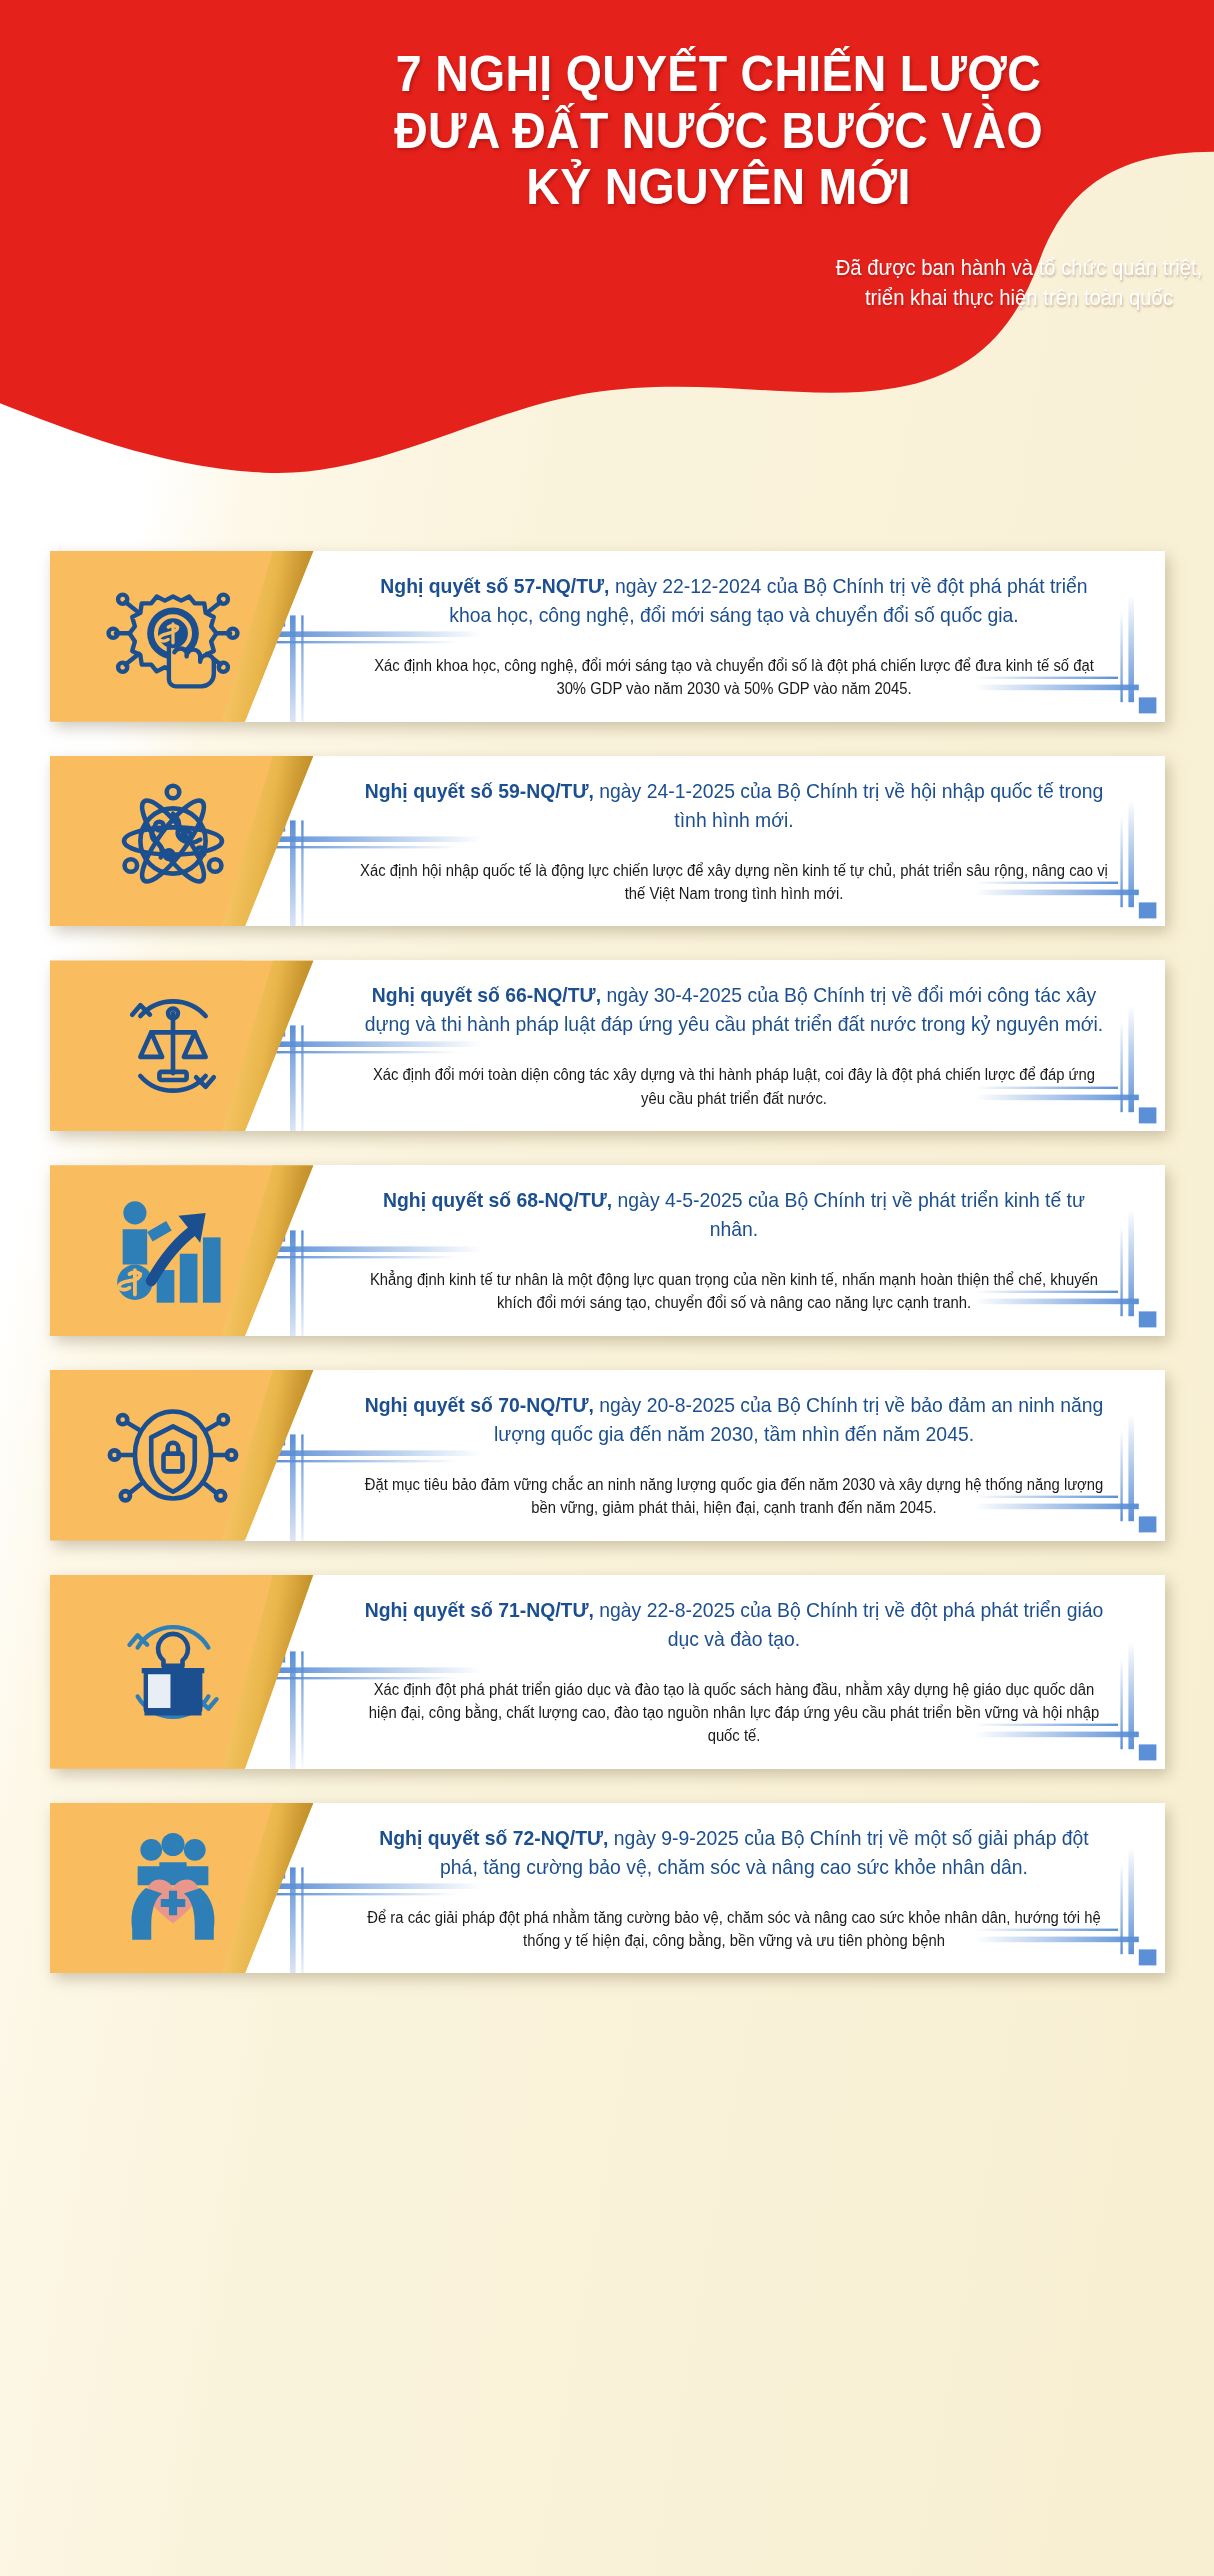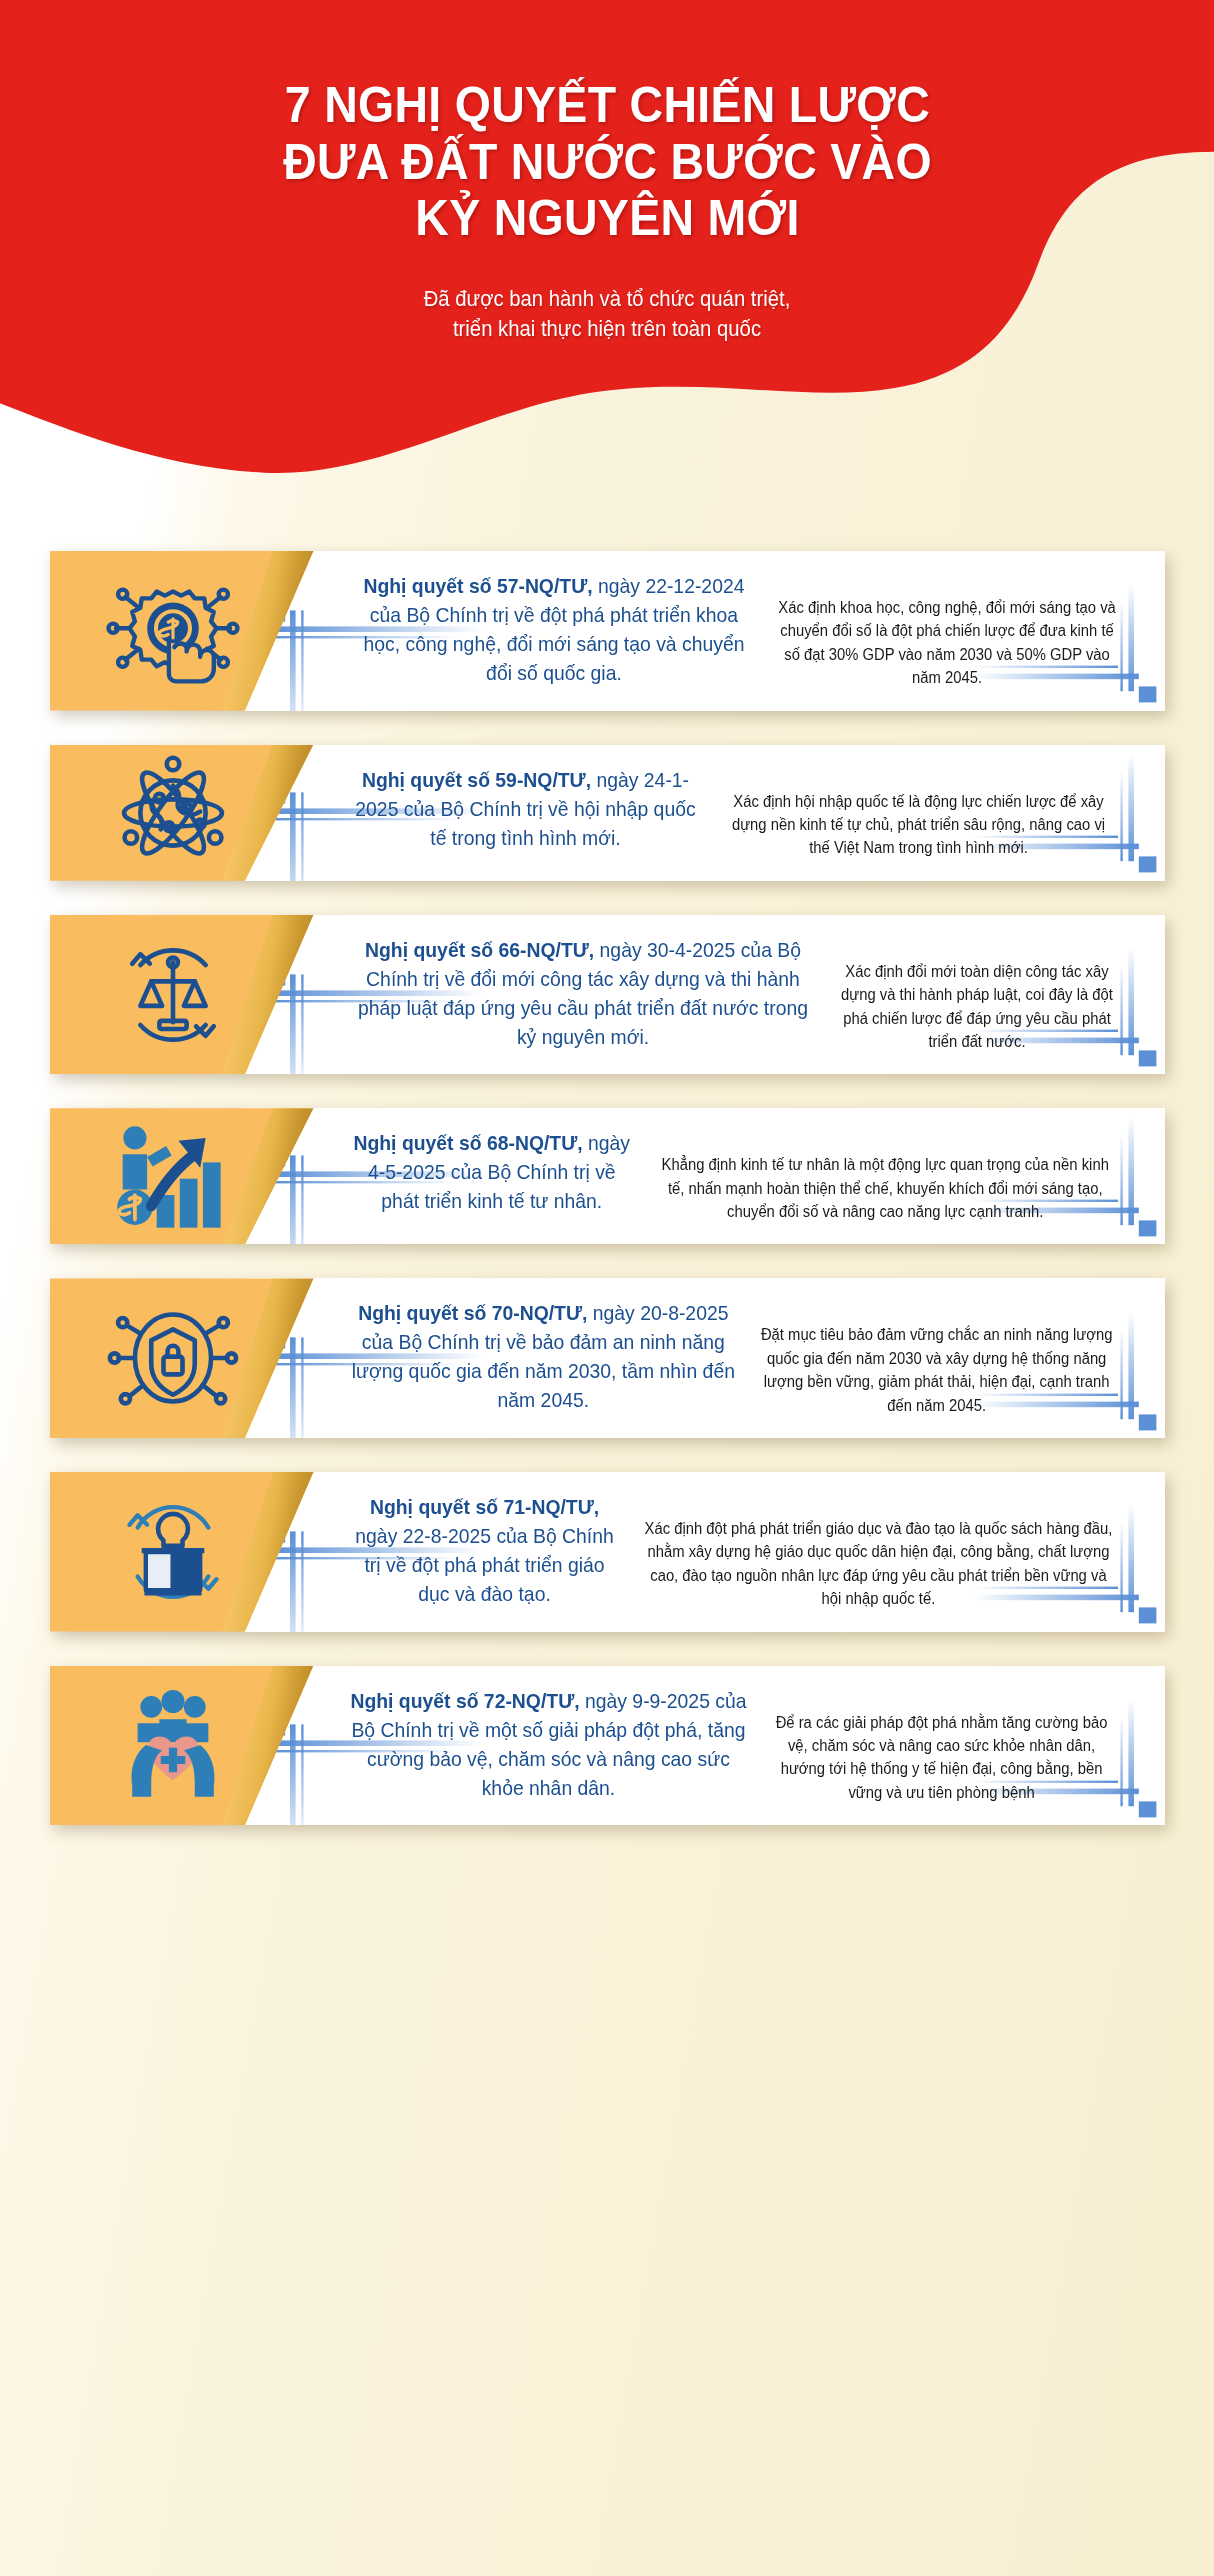--- a/index.html
+++ b/index.html
@@ -19,22 +19,22 @@
   
   #header-blob {
     position:absolute; left:0; top:0; width:1214px; height:511px;
     overflow:hidden; z-index:1;
   }
   #header-blob svg { display:block; width:1214px; height:511px; }
 
   #header-text {
     position:absolute; left:0; top:0; width:1214px; height:479px;
     z-index:3; text-align:center;
-    display:flex; flex-direction:column; align-items:center;
-    padding-top:77px;
+    display:flex; flex-direction:column; align-items:flex-end;
+    padding-top:46px;
   }
   #title {
     color:#FFFFFF;
     font-weight:bold;
     font-size:50px;
     line-height:1.13;
     letter-spacing:0.3px;
     text-shadow:1.6px 2.4px 4px rgba(90,0,0,0.35);
     transform:scaleX(0.93);
     width:991px;
@@ -75,21 +75,21 @@
   }
   .card-icon { position:relative; z-index:3; width:136px; height:136px; margin-left:-17.6px; }
   .card-icon svg{ width:100%; height:100%; display:block; }
 
   .card-body {
     position:relative;
     flex:1 1 auto;
     background:#FFFFFF;
     margin-left:-70px;
     padding:21px 37px 21px 96px;
-    display:flex; justify-content:center;
+    display:flex; flex-direction:column; justify-content:center;
     z-index:1;
     overflow:hidden;
   }
   .card-heading {
     color:#1B4F8F;
     font-size:20.4px;
     line-height:1.42;
     text-align:center;
     transform:scaleX(0.95);
     position:relative; z-index:3;

